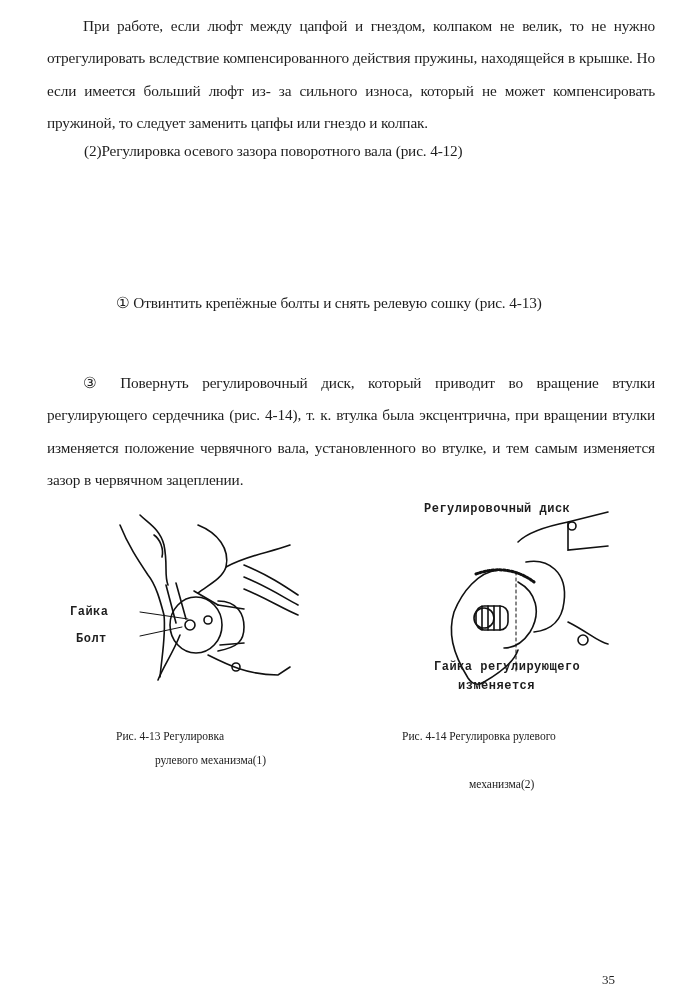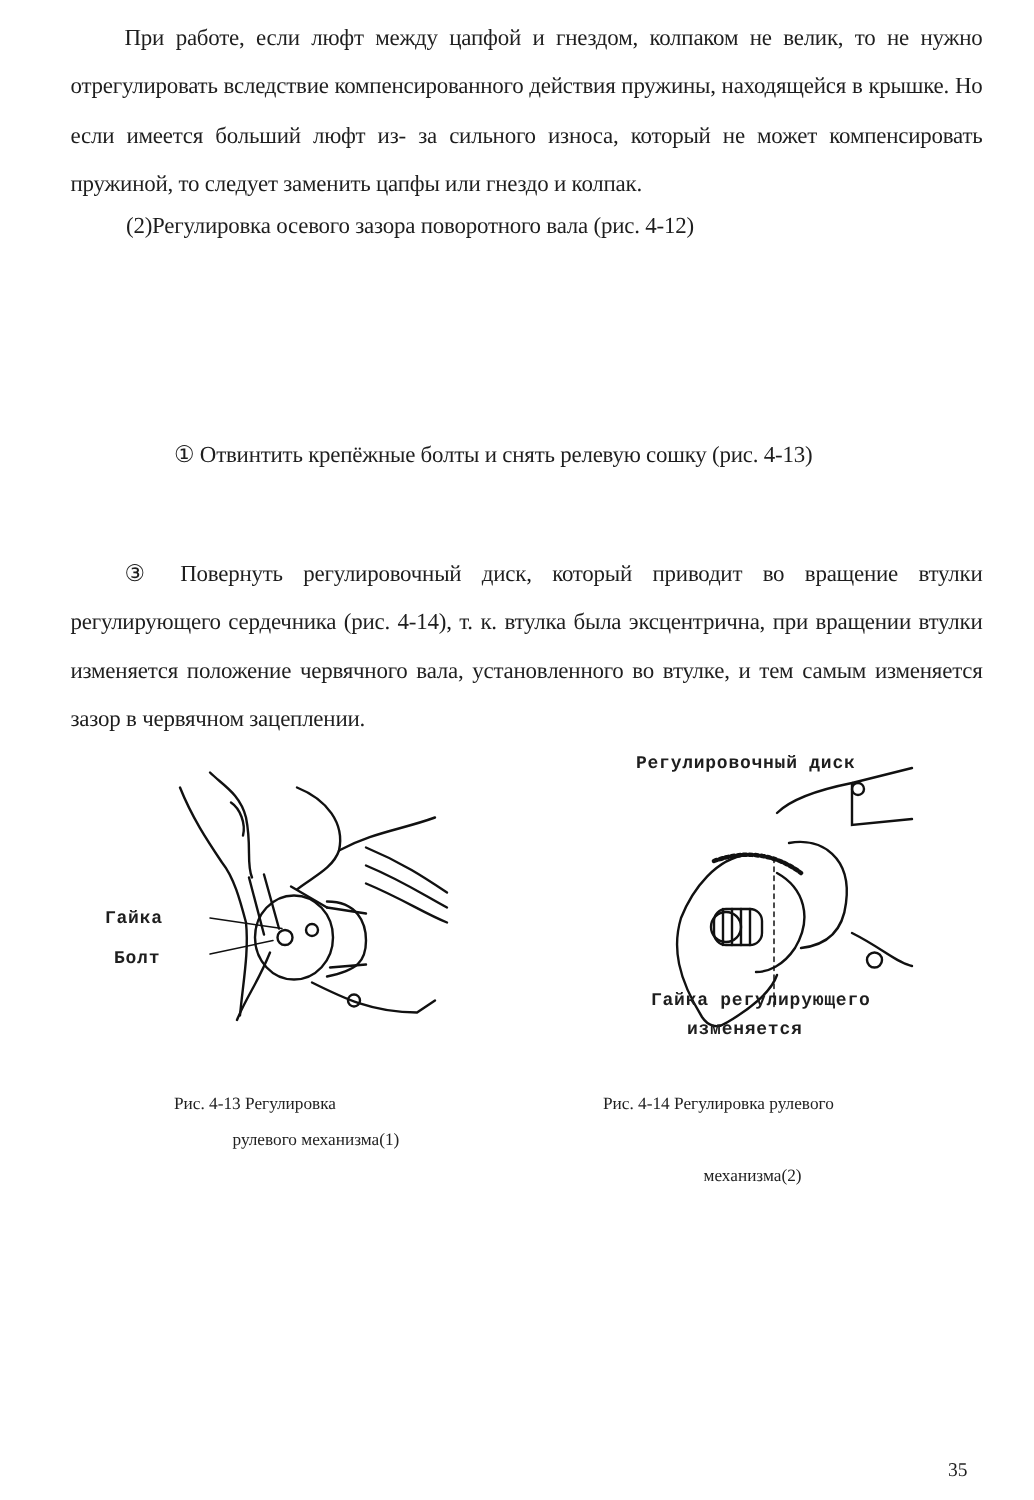--- a/index.html
+++ b/index.html
@@ -11,21 +11,21 @@
     .para {
       position: absolute; left: 47px; width: 608px; font-size: 15.3px; line-height: 32.4px;
       text-align: justify; text-align-last: left; letter-spacing: -0.15px;
     }
     .indent { text-indent: 36px; }
     .line { position: absolute; left: 47px; font-size: 15.3px; white-space: nowrap; letter-spacing: -0.15px; }
     .fig { position: absolute; }
     .fig svg { display: block; }
     .caption { position: absolute; font-size: 11.5px; white-space: nowrap; color: #222; }
     .label-mono { font-family: "Liberation Mono", "DejaVu Sans Mono", monospace; font-weight: bold; font-size: 12px; position: absolute; white-space: nowrap; letter-spacing: 0.5px; text-align: right; }
-    .page-num { position: absolute; left: 632px; top: 972px; font-size: 13px; }
+    .page-num { position: absolute; left: 602px; top: 972px; font-size: 13px; }
   </style>
 </head>
 <body>
 
 <div class="page">
 
   <div class="para indent" style="top:10px;">При работе, если люфт между цапфой и гнездом, колпаком не велик, то не нужно отрегулировать вследствие компенсированного действия пружины, находящейся в крышке. Но если имеется больший люфт из- за сильного износа, который не может компенсировать пружиной, то следует заменить цапфы или гнездо и колпак.</div>
 
   <div class="line" style="left:84px; top:122px;margin-top:20px;">(2)Регулировка осевого зазора поворотного вала (рис. 4-12)</div>
 

